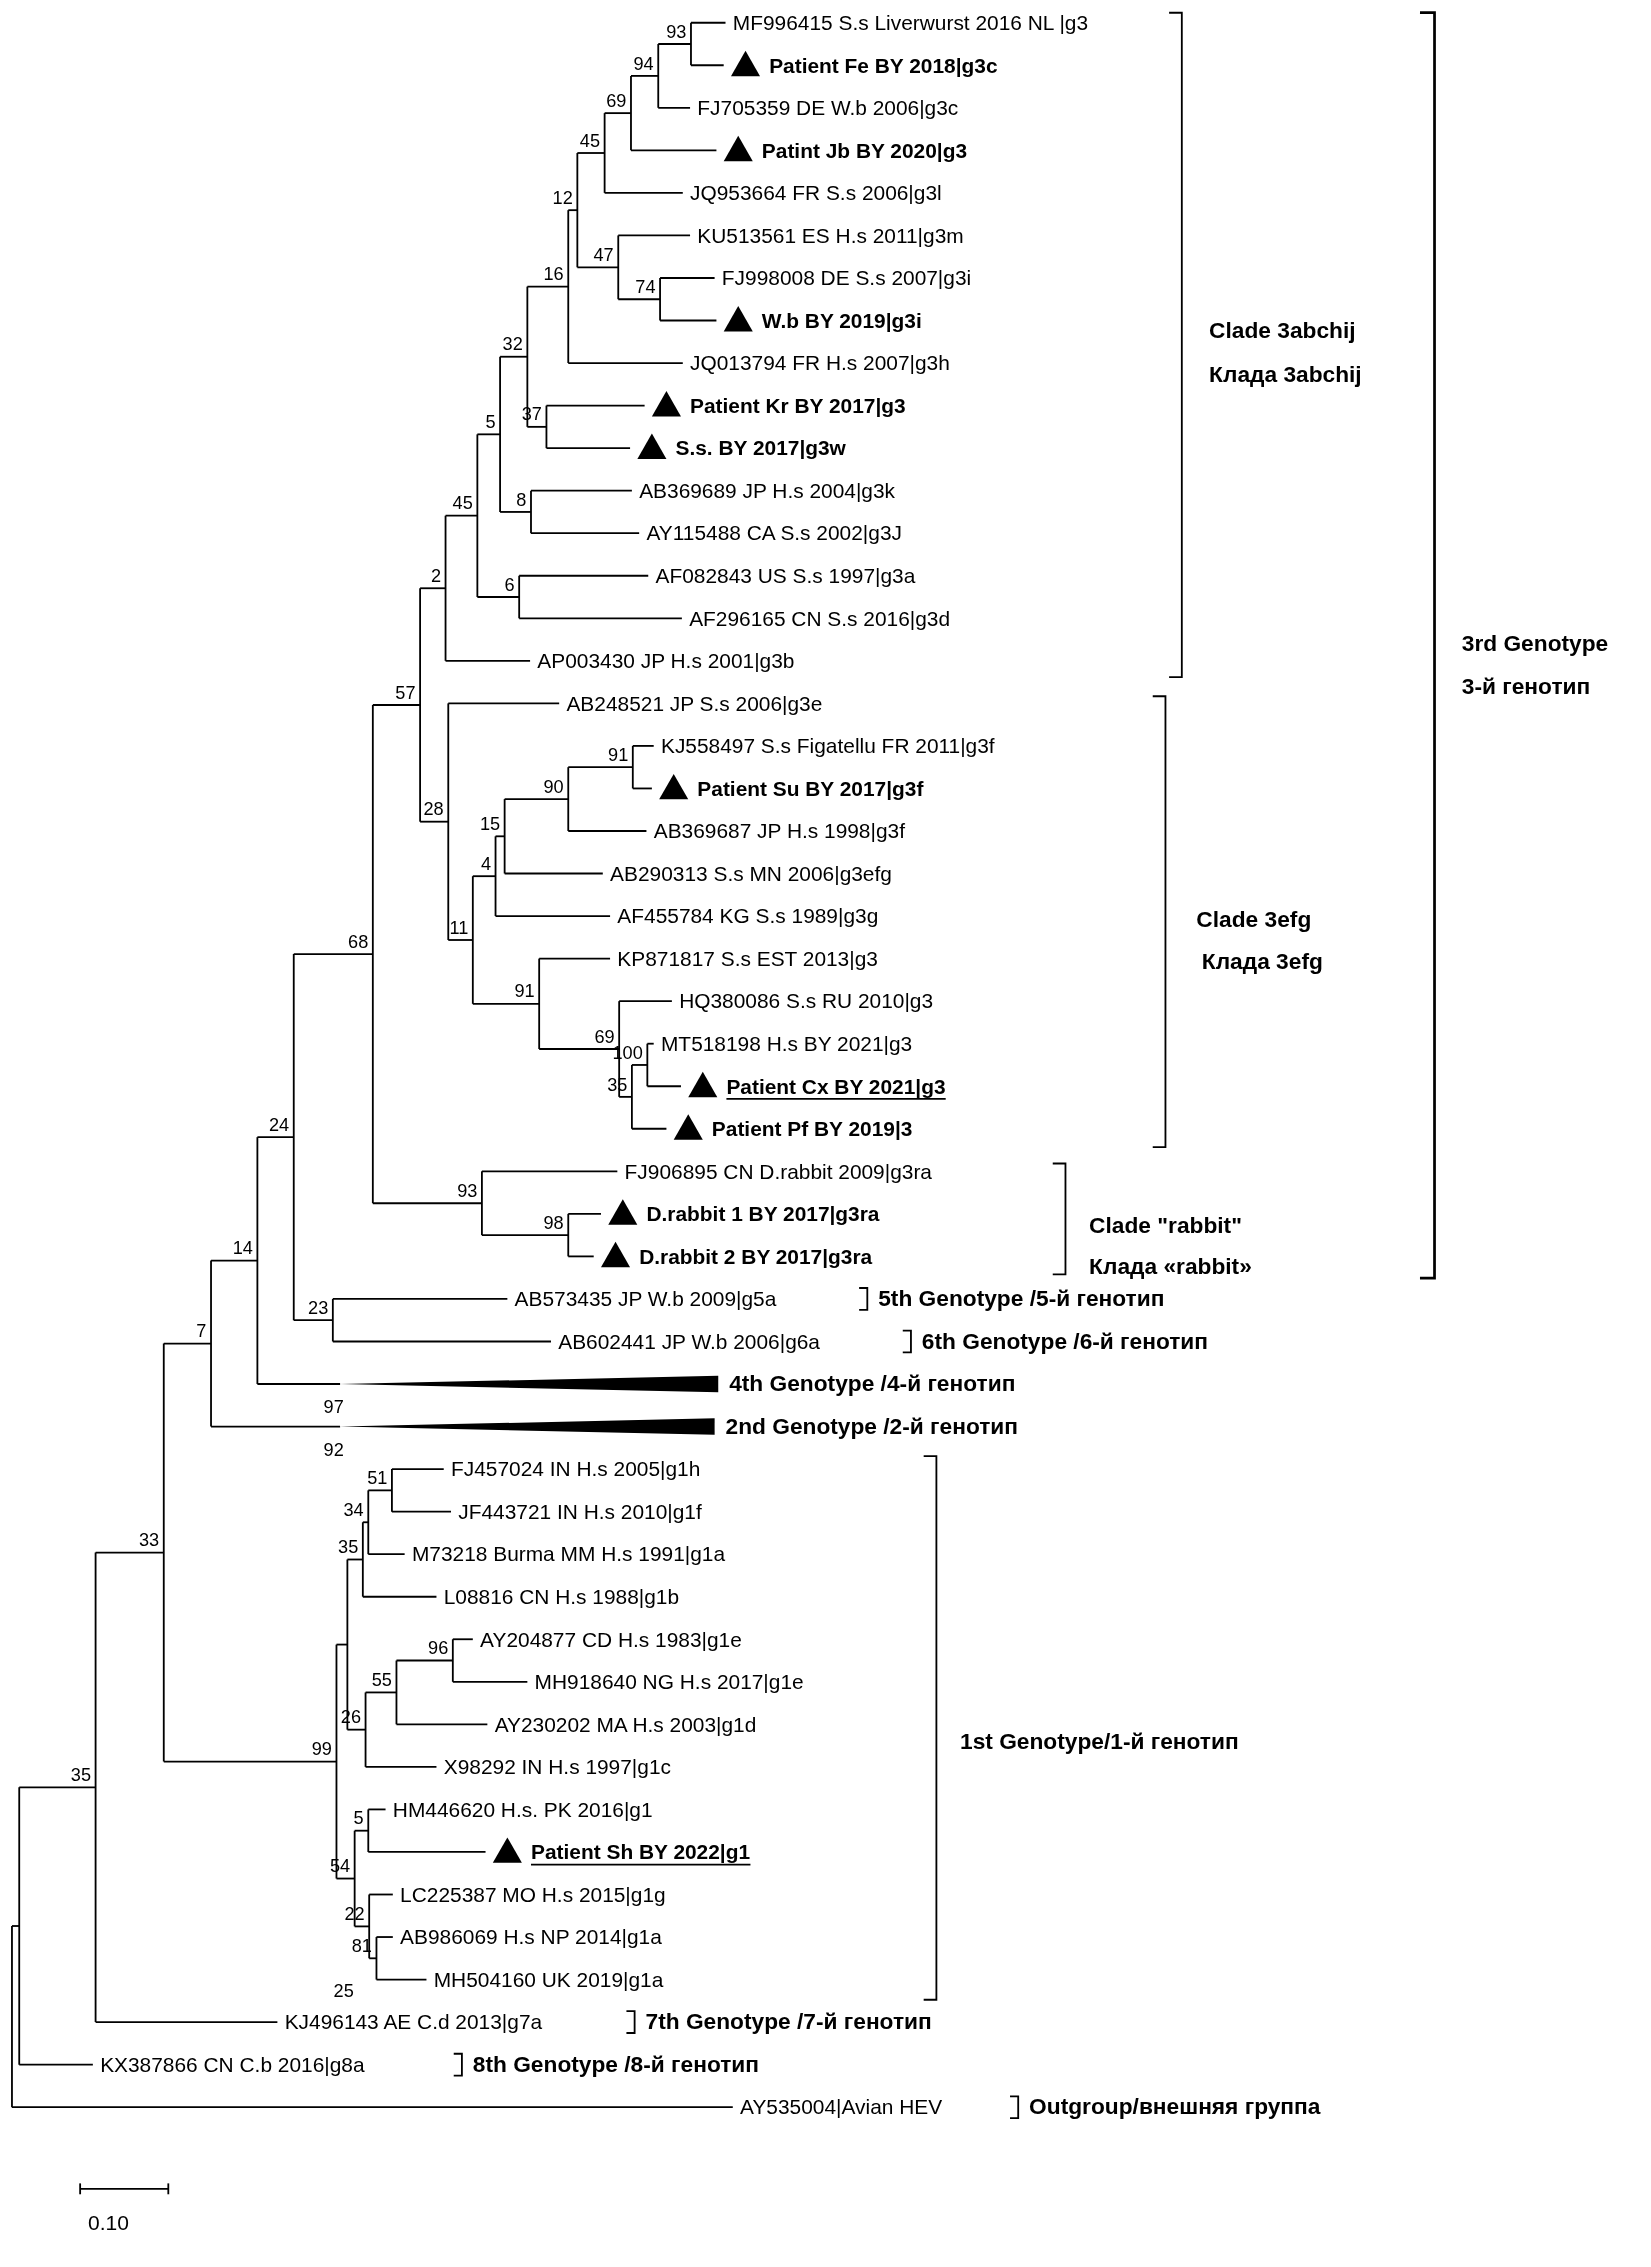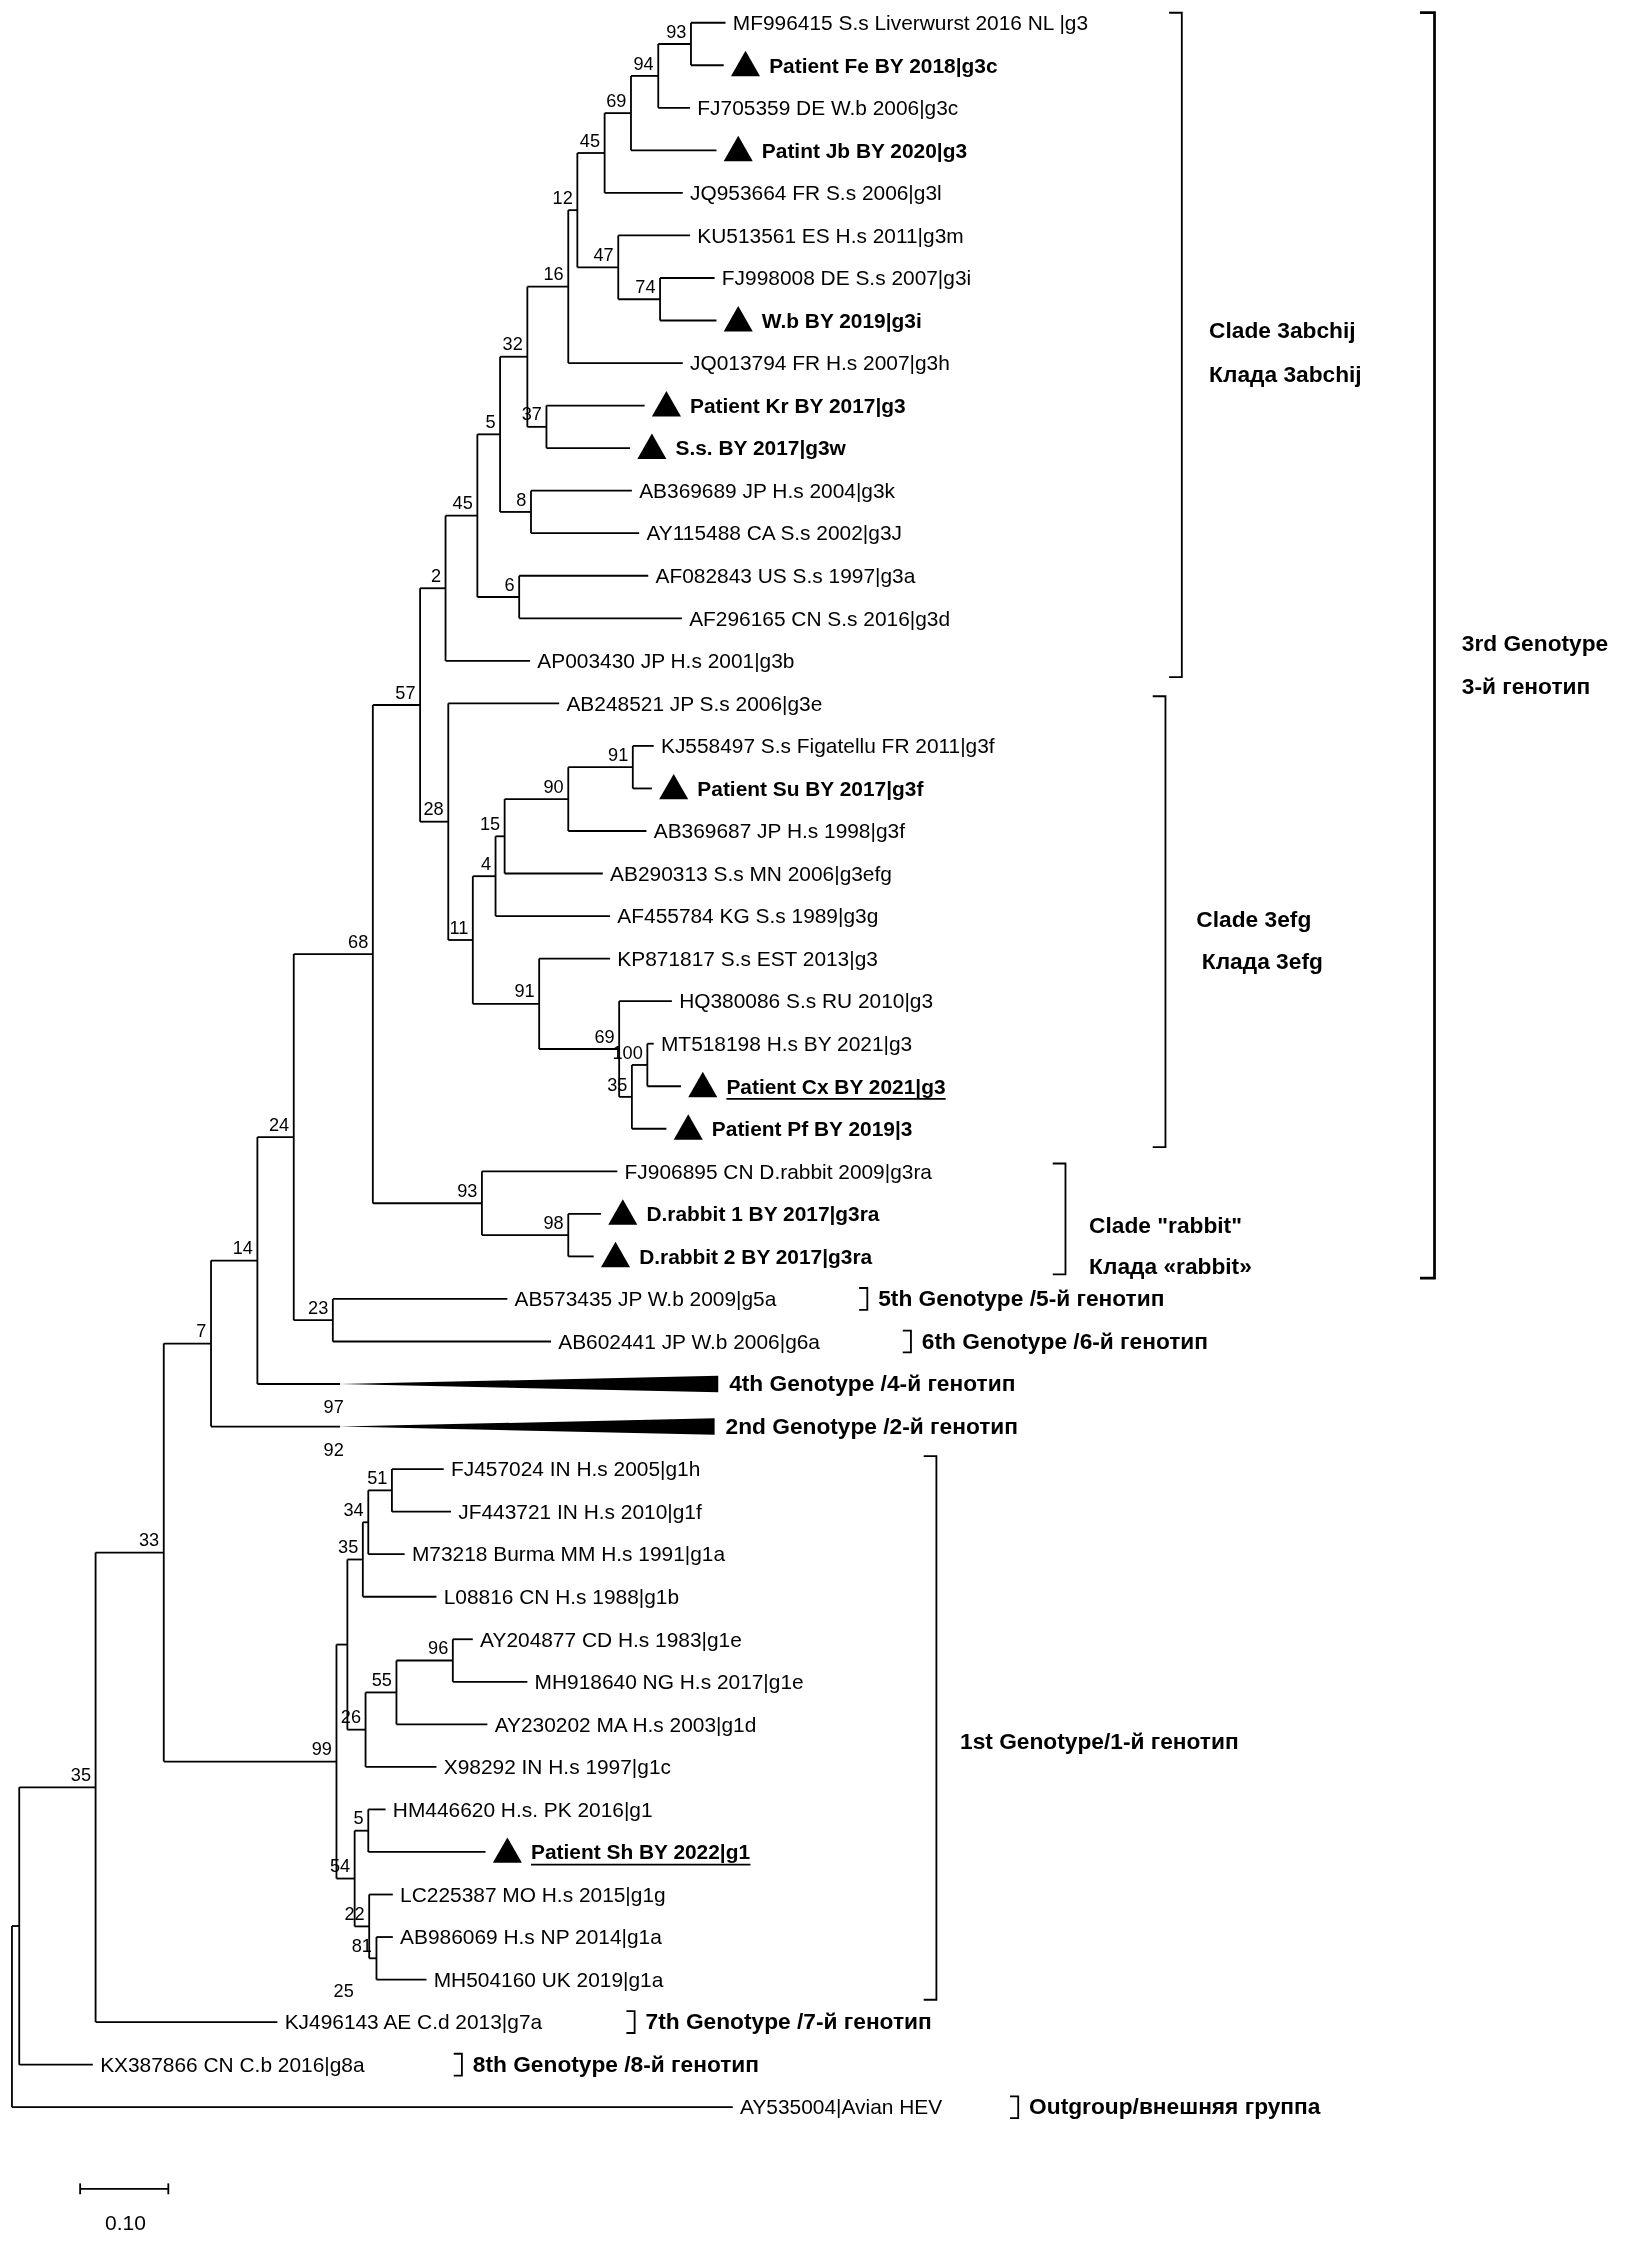--- a/index.html
+++ b/index.html
@@ -1,19 +1,19 @@
 <!DOCTYPE html>
 <html style="font-size:14.5px"><head>
 <meta charset="utf-8">
 <style>
   html,body{margin:0;padding:0;background:#ffffff;}
   body{width:1651px;height:2267px;position:relative;font-family:"Liberation Sans",sans-serif;}
   #fig{position:absolute;left:0;top:0;width:1651px;height:2267px;}
   svg text{font-family:"Liberation Sans",sans-serif;}
-  .scale-label{position:absolute;left:105px;top:2211px;font-size:21px;color:#000;}
+  .scale-label{position:absolute;left:88px;top:2211px;font-size:21px;color:#000;}
 </style>
 </head>
 <body>
 
 <div id="fig">
   <svg width="1651" height="2267" viewBox="0 0 1816 2494" xmlns="http://www.w3.org/2000/svg">
       <line x1="13" y1="2218.528357696533" x2="13" y2="2218.528357696533" stroke="#000000" stroke-width="2"></line>
       <line x1="13" y1="2118.856715393066" x2="13" y2="2318.2" stroke="#000000" stroke-width="2"></line>
       <line x1="13" y1="2118.856715393066" x2="21" y2="2118.856715393066" stroke="#000000" stroke-width="2"></line>
       <line x1="21" y1="1966.3134307861328" x2="21" y2="2271.3999999999996" stroke="#000000" stroke-width="2"></line>

